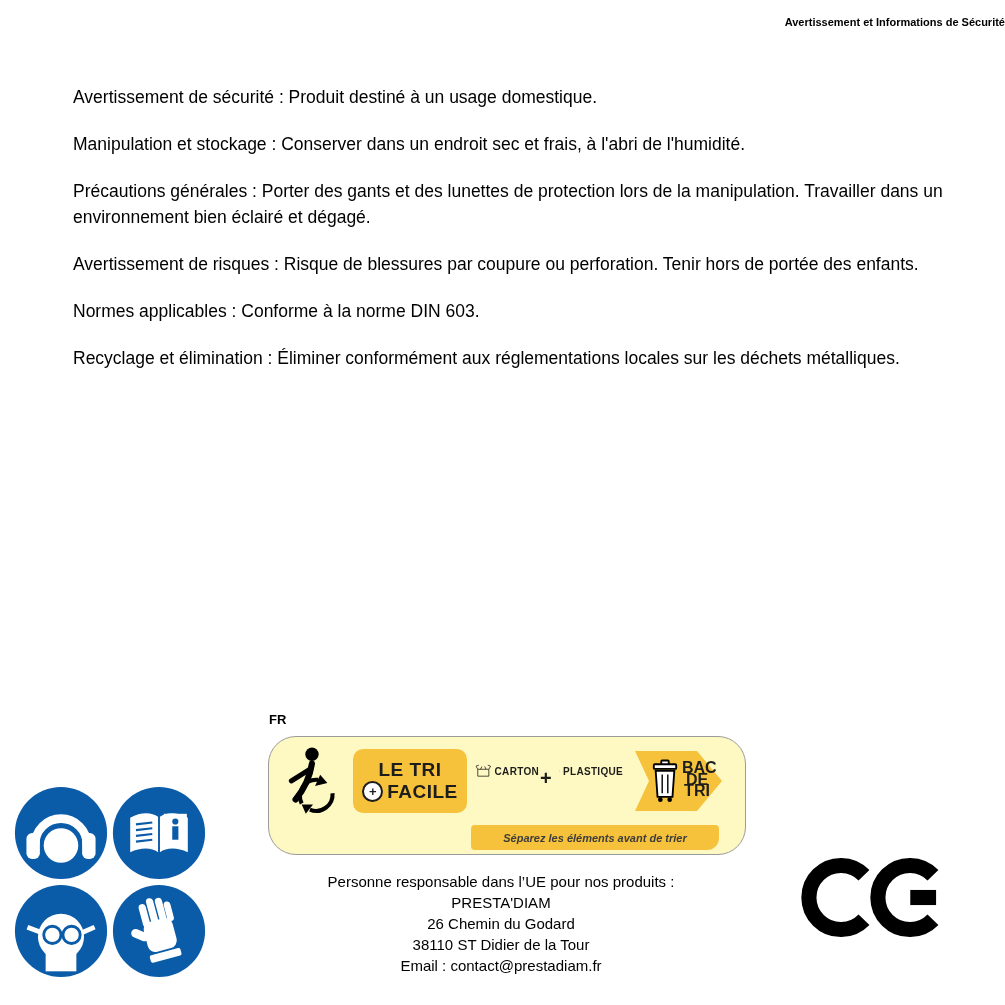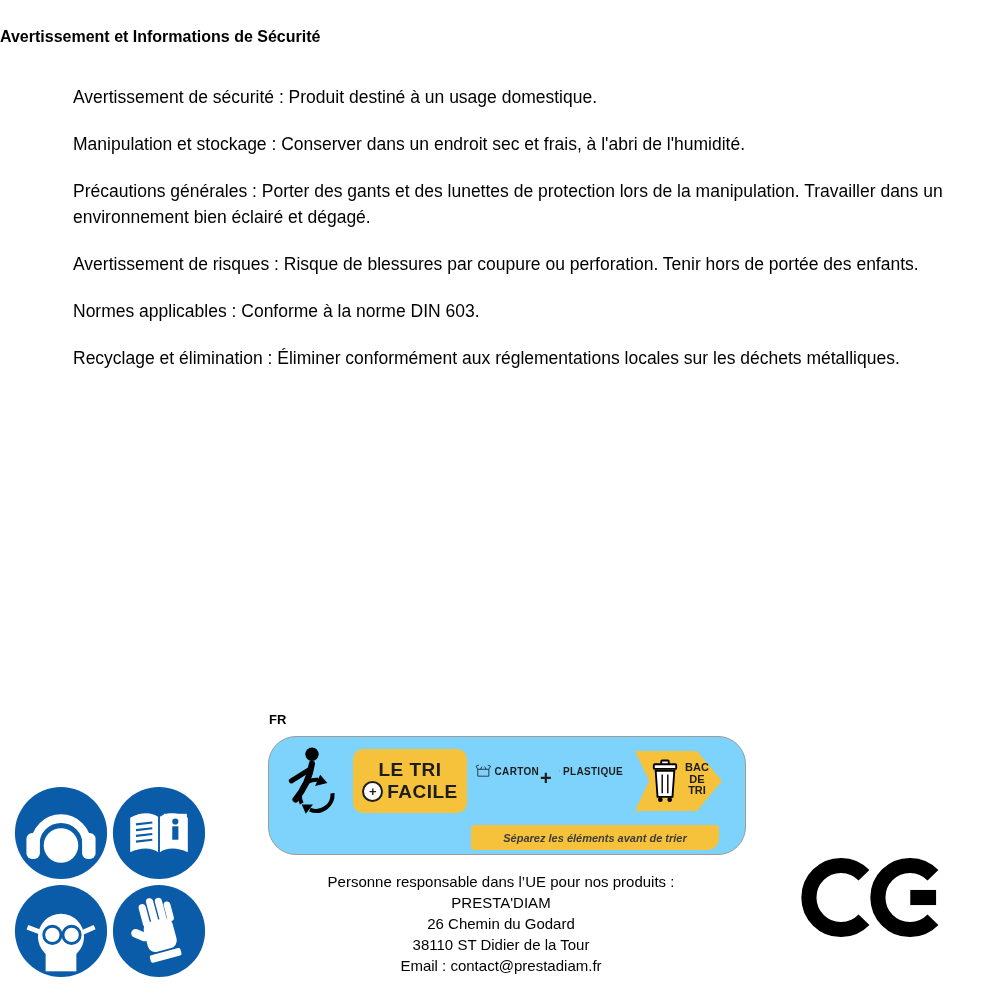--- a/index.html
+++ b/index.html
@@ -5,41 +5,41 @@
   :root{
     --blue:#0A5CA8;
     --yellow:#F6C23C;
   }
   html,body{margin:0;padding:0;background:#fff;}
   .page{
     position:relative;width:1005px;height:1005px;background:#fff;
     font-family:"Liberation Sans", sans-serif;color:#000;overflow:hidden;
   }
   .title{
-    position:absolute;top:28px;left:0;width:100%;text-align:left;
-    font-size:16px;font-weight:bold;margin:0;
+    position:absolute;top:16px;left:0;width:100%;text-align:right;
+    font-size:11px;font-weight:bold;margin:0;
   }
   .body-copy{
     position:absolute;left:73px;top:84px;width:900px;
     font-size:17.5px;line-height:26px;
   }
   .body-copy p{margin:0 0 21px 0;}
 
   
   .pictos{
     position:absolute;left:13px;top:785px;
     display:grid;grid-template-columns:96px 96px;grid-gap:2px;
   }
   .picto{width:96px;height:96px;display:block;}
 
   
   .fr-code{position:absolute;left:269px;top:712px;font-size:13px;font-weight:bold;}
   .tri-label{
     position:absolute;left:268px;top:736px;width:478px;height:119px;
-    border:1.5px solid #9b9b9b;border-radius:28px;background:#7dd3fc;box-sizing:border-box;
+    border:1.5px solid #9b9b9b;border-radius:28px;background:#fef9c3;box-sizing:border-box;
   }
   .triman{position:absolute;left:12px;top:9px;}
   .headline-box{
     position:absolute;left:84px;top:12px;width:114px;height:64px;
     background:var(--yellow);border-radius:10px;
     display:flex;flex-direction:column;align-items:center;justify-content:center;gap:2px;
   }
   .headline-top,.headline-bottom{font-size:19px;font-weight:800;letter-spacing:.5px;color:#1d1d1b;line-height:1;}
   .headline-row{display:flex;align-items:center;gap:4px;}
   .plus-circle{
@@ -50,21 +50,21 @@
   .material{position:absolute;display:flex;flex-direction:row;align-items:center;gap:3px;}
   .material-label{font-size:10px;font-weight:bold;letter-spacing:.3px;color:#1d1d1b;}
   #carton{left:206px;top:16px;width:64px;}
   #plastique{left:290px;top:16px;width:64px;}
   .materials-plus{position:absolute;left:271px;top:30px;font-size:20px;font-weight:800;color:#1d1d1b;}
   .bin-arrow{position:absolute;left:366px;top:12px;width:88px;height:64px;}
   .bin-arrow .arrow-shape{position:absolute;left:0;top:0;}
   .bin-icon{position:absolute;left:16px;top:9px;}
   .bin-words{
     position:absolute;left:47px;top:13px;width:30px;text-align:center;
-    font-size:11px;font-weight:800;line-height:11.5px;color:#1d1d1b;
+    font-size:16px;font-weight:800;line-height:11.5px;color:#1d1d1b;
   }
   .band{
     position:absolute;left:202px;right:26px;bottom:4px;height:25px;
     background:var(--yellow);border-radius:4px 4px 12px 4px;
     display:flex;align-items:center;justify-content:center;
   }
   .band-text{font-size:11px;font-style:italic;font-weight:bold;color:#3c3c3b;}
 
   
   .address{

